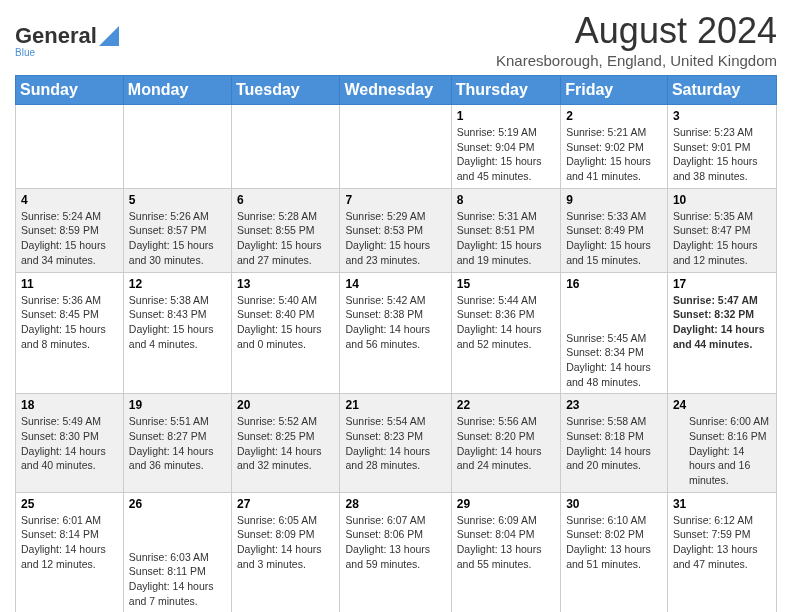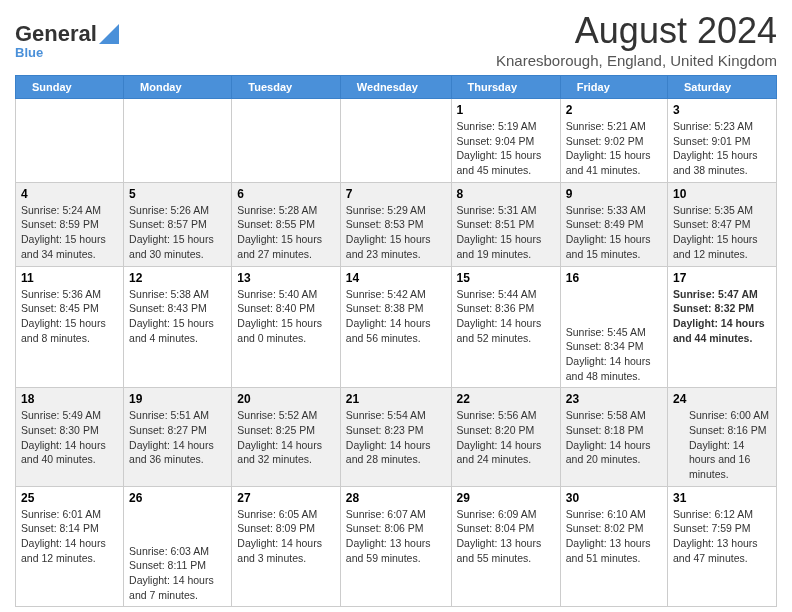--- a/index.html
+++ b/index.html
@@ -22,23 +22,23 @@
       align-items: flex-start;
       margin-top: 4px;
     }
     .logo-text {
       font-size: 22px;
       font-weight: bold;
       color: #333;
       line-height: 1;
     }
     .logo-tagline {
-      font-size: 13px;
+      font-size: 10px;
       color: #4a90d9;
-      font-weight: bold;
+      font-weight: normal;
     }
     .title-block {
       text-align: right;
     }
     .calendar-title {
       font-size: 36px;
       font-weight: normal;
       color: #333;
     }
     .calendar-subtitle {
@@ -47,22 +47,22 @@
     }
     .calendar {
       width: 100%;
       border-collapse: collapse;
       font-size: 11px;
     }
     .calendar thead tr th {
       background: #4a90d9;
       color: #fff;
       font-weight: bold;
-      font-size: 11px;
-      padding: 5px 16px;
+      font-size: 16px;
+      padding: 5px 4px;
       text-align: left;
       border: 1px solid #3a80c9;
     }
     .calendar tbody tr td {
       border: 1px solid #ccc;
       vertical-align: top;
       padding: 4px 5px;
       width: 113px;
       min-height: 70px;
       background: #fff;

